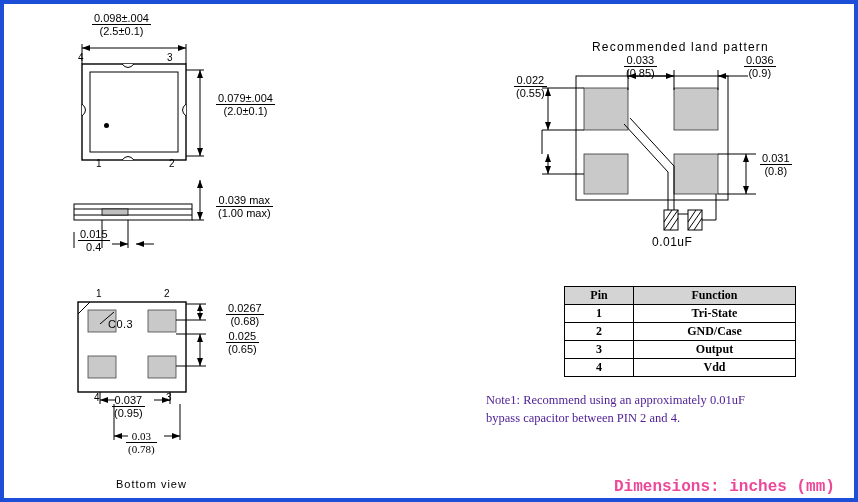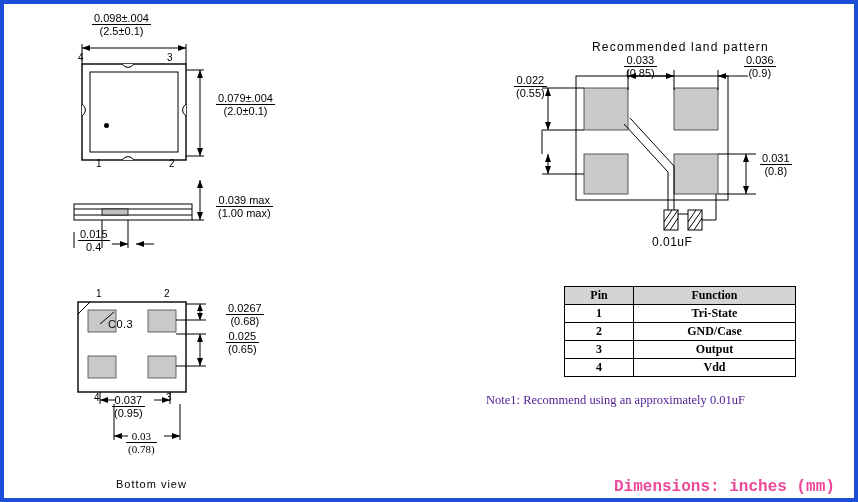--- a/index.html
+++ b/index.html
@@ -258,16 +258,17 @@
         <td>Output</td>
       </tr>
       <tr>
         <td>4</td>
         <td>Vdd</td>
       </tr>
     </tbody>
   </table>
 
   <div class="note" style="left:482px;top:388px;">Note1: Recommend using an approximately 0.01uF</div>
+  <div class="note" style="left:482px;top:406px;">bypass capacitor between PIN 2 and 4.</div>
 
   <div class="footer" style="left:610px;top:474px;">Dimensions: inches (mm)</div>
 
 </div>
 
 </body></html>

